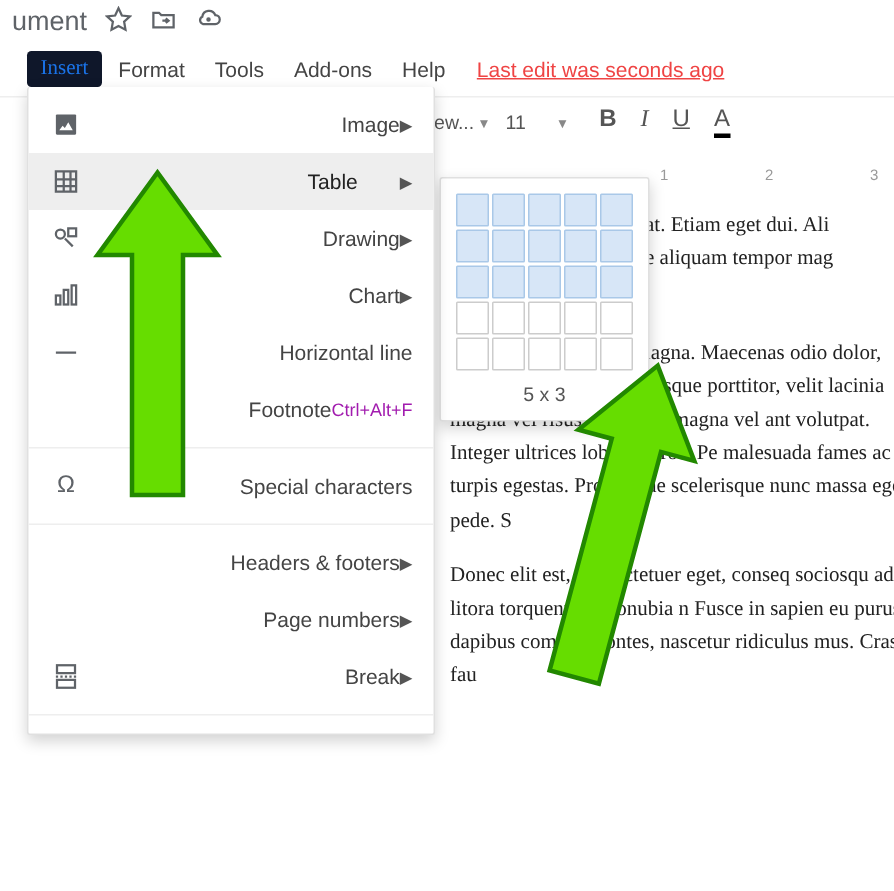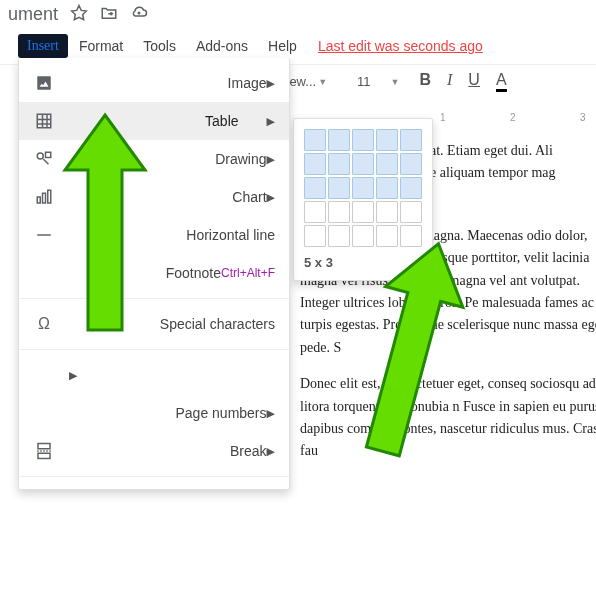--- a/index.html
+++ b/index.html
@@ -27,21 +27,21 @@
 .menu-item.hl { background: #eee; color: #222; gap: 28px; }
 .menu-item .mi-icon { width: 22px; color: #5f6368; margin-right: 14px; display: flex; align-items: center; justify-content: center; }
 .menu-item .mi-label { flex: 1; }
 .menu-item .mi-sub { color: #555; font-size: 11px; }
 .menu-item .mi-sc { color: #a21caf; font-size: 12px; }
 .menu-sep { height: 1px; background: #eee; margin: 6px 0; }
 .table-picker { position: absolute; left: 293px; top: 118px; background: #fff; border: 1px solid #e0e0e0; border-radius: 2px; box-shadow: 0 4px 10px rgba(0,0,0,0.18); padding: 10px; z-index: 19; }
 .tgrid { display: grid; grid-template-columns: repeat(5, 22px); grid-template-rows: repeat(5, 22px); gap: 2px; }
 .tcell { border: 1px solid #ccc; border-radius: 1px; }
 .tcell.sel { background: #d7e6f7; border-color: #a9c8e8; }
-.tcap { text-align: left; color: #555; font-size: 13px; margin-top: 8px; font-weight: bold; }
+.tcap { text-align: center; color: #555; font-size: 13px; margin-top: 8px; }
 .arrow { position: absolute; z-index: 30; pointer-events: none; }
 </style>
 </head>
 <body>
 
 <div class="titlebar">
   <span class="doc-title">ument</span>
   <div class="titlebar-icons">
     <svg class="ticon" viewBox="0 0 24 24" fill="none" stroke="currentColor" stroke-width="2">
         <polygon points="12,2 15,8.5 22,9.3 17,14 18.2,21 12,17.8 5.8,21 7,14 2,9.3 9,8.5"></polygon>
@@ -64,21 +64,21 @@
   <span class="mlabel">Add-ons</span>
   <span class="mlabel">Help</span>
   <span class="lastedit">Last edit was seconds ago</span>
 </div>
 
 <div class="toolbar">
   <div class="dd">
     <span>New...</span>
     <span class="tri">▼</span>
   </div>
-  <div class="dd" style="margin-left:20px">
+  <div class="dd" style="">
     <span>11</span>
     <span class="tri" style="margin-left:18px">▼</span>
   </div>
   <div class="fmtgroup">
     <span class="btnB">B</span>
     <span class="btnI">I</span>
     <span class="btnU">U</span>
     <span style="border-bottom:3px solid #000;font-size:16px">A</span>
   </div>
 </div>
@@ -156,20 +156,21 @@
     <span class="mi-sc">Ctrl+Alt+F</span>
   </div>
   <div class="menu-sep"></div>
   <div class="menu-item">
     <span class="mi-icon" style="font-size:16px">Ω</span>
     <span class="mi-label">Special characters</span>
   </div>
   <div class="menu-sep"></div>
   <div class="menu-item">
     <span class="mi-icon"></span>
+    <span class="mi-label">Headers &amp; footers</span>
     <span class="mi-sub">▶</span>
   </div>
   <div class="menu-item">
     <span class="mi-icon"></span>
     <span class="mi-label">Page numbers</span>
     <span class="mi-sub">▶</span>
   </div>
   <div class="menu-item">
     <span class="mi-icon">
         <svg width="18" height="18" viewBox="0 0 24 24" fill="none" stroke="#5f6368" stroke-width="2">

